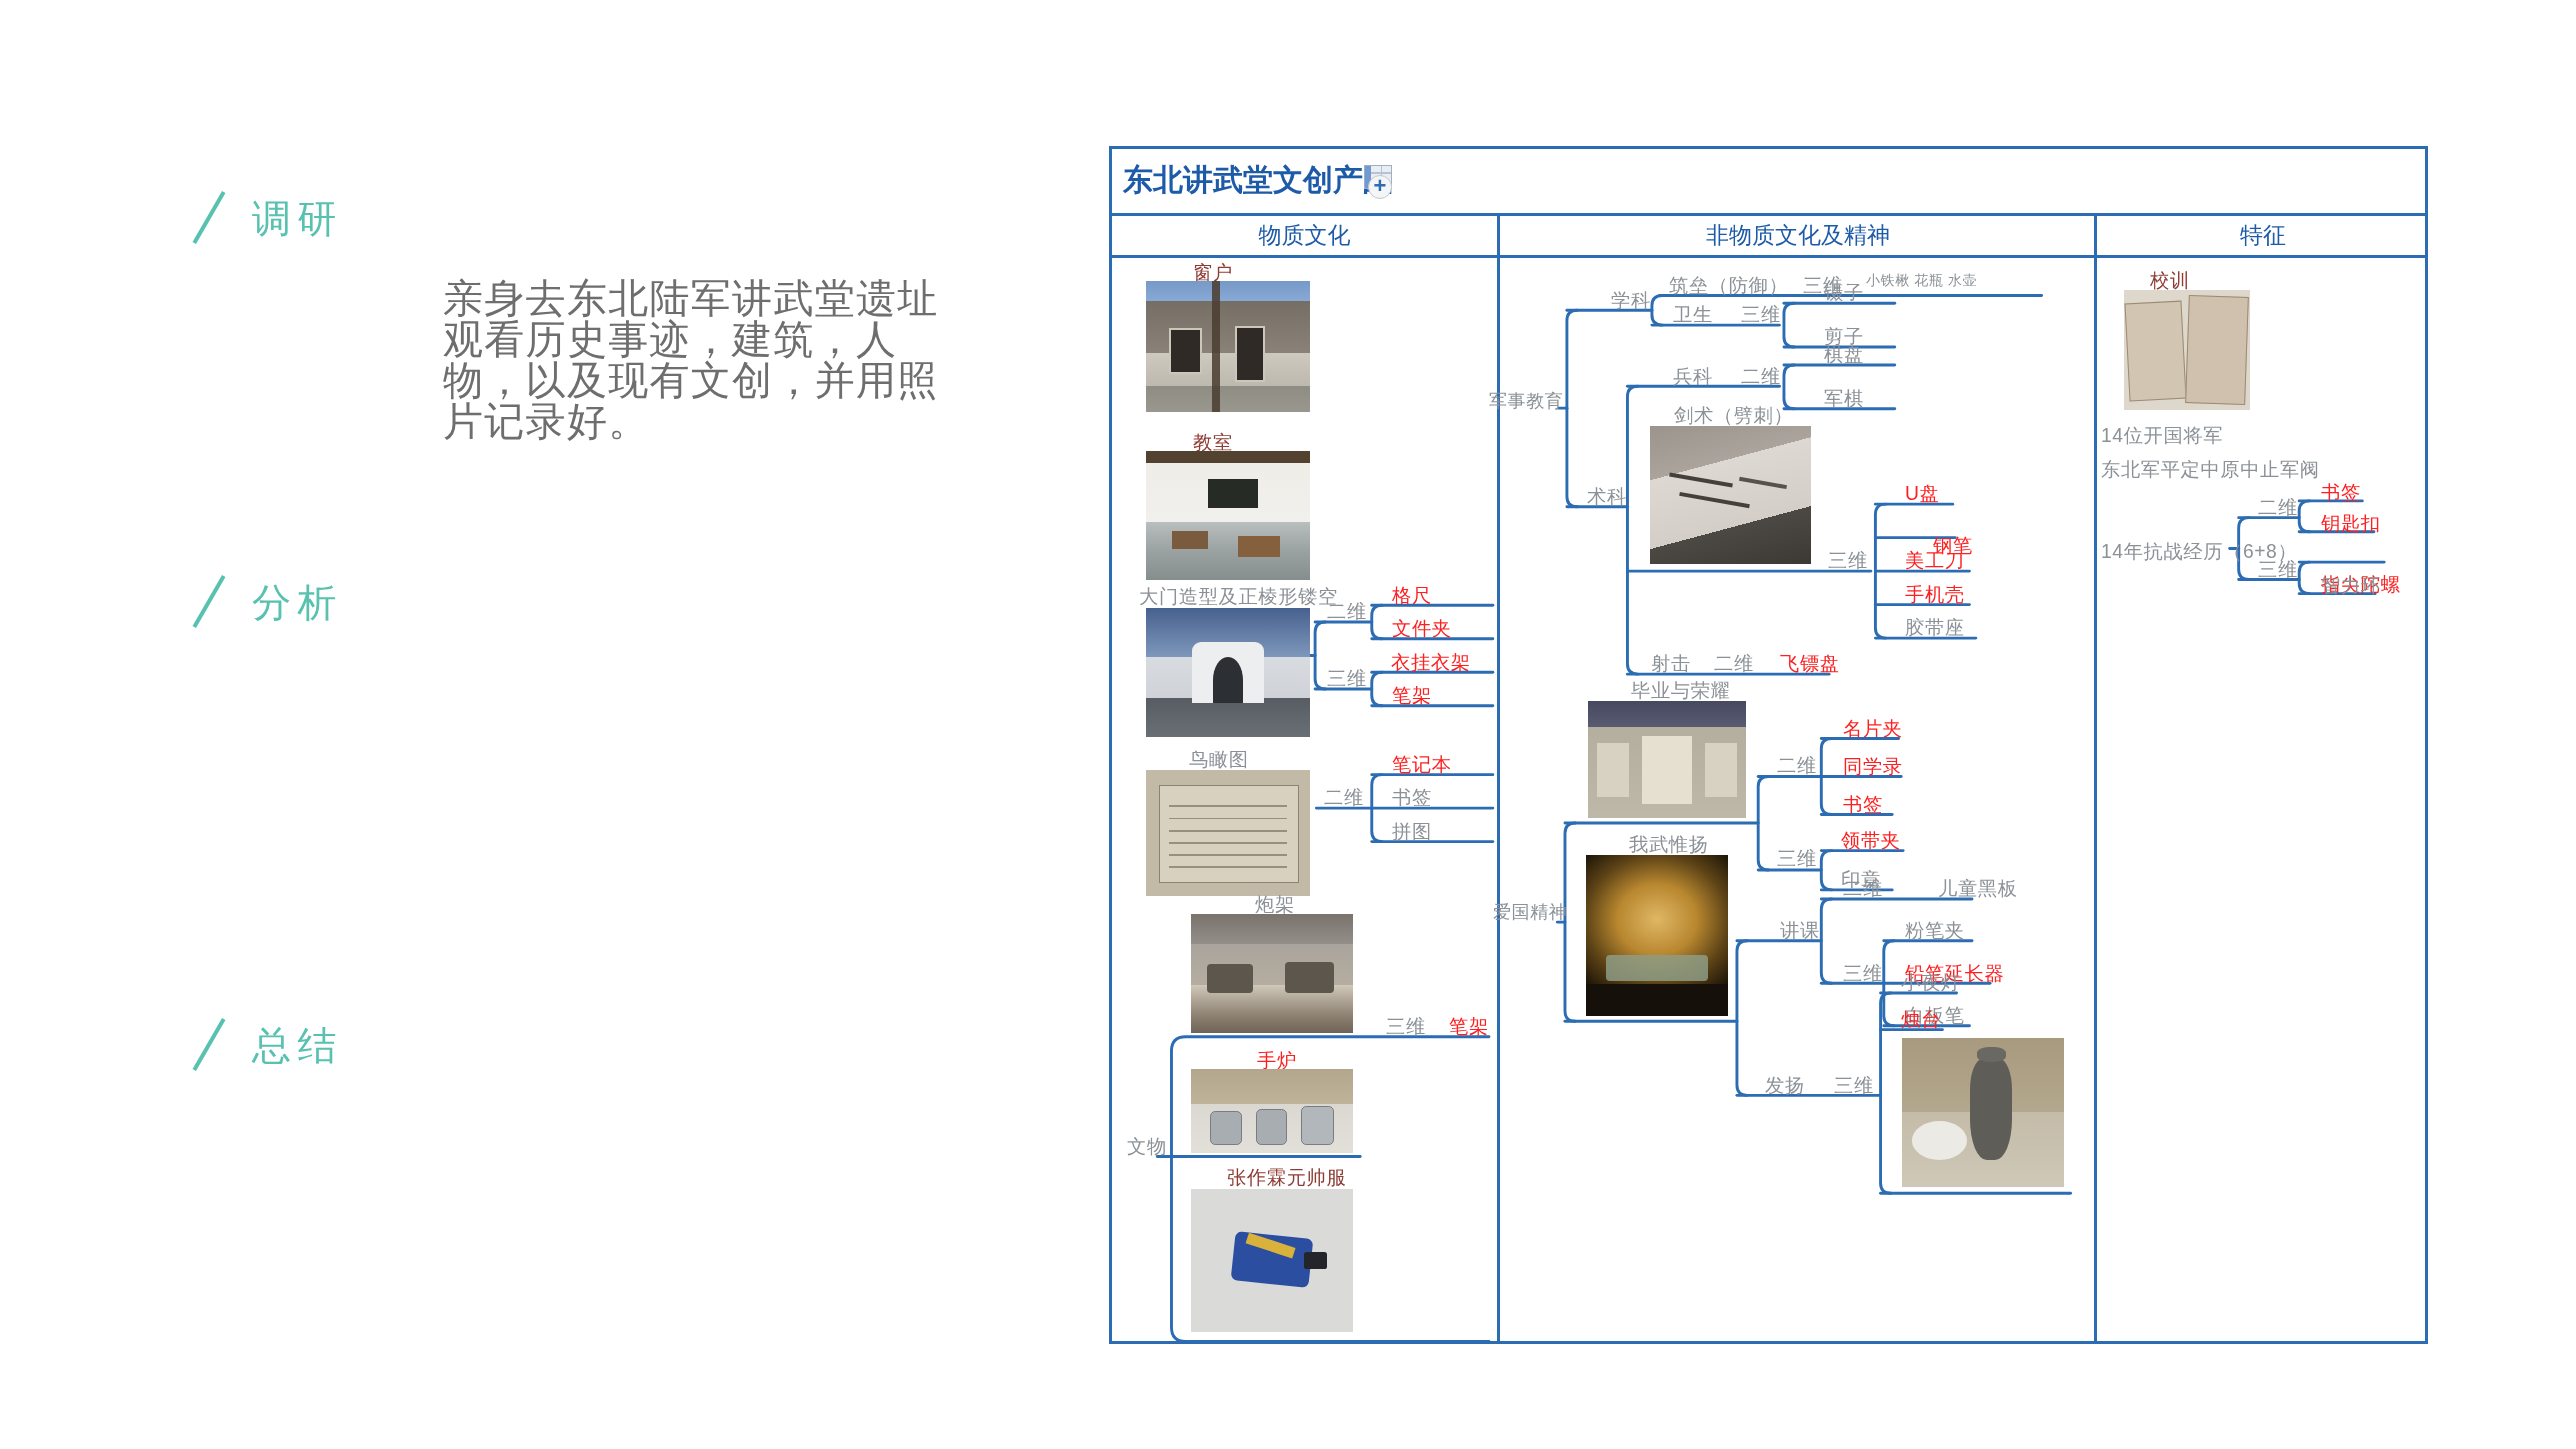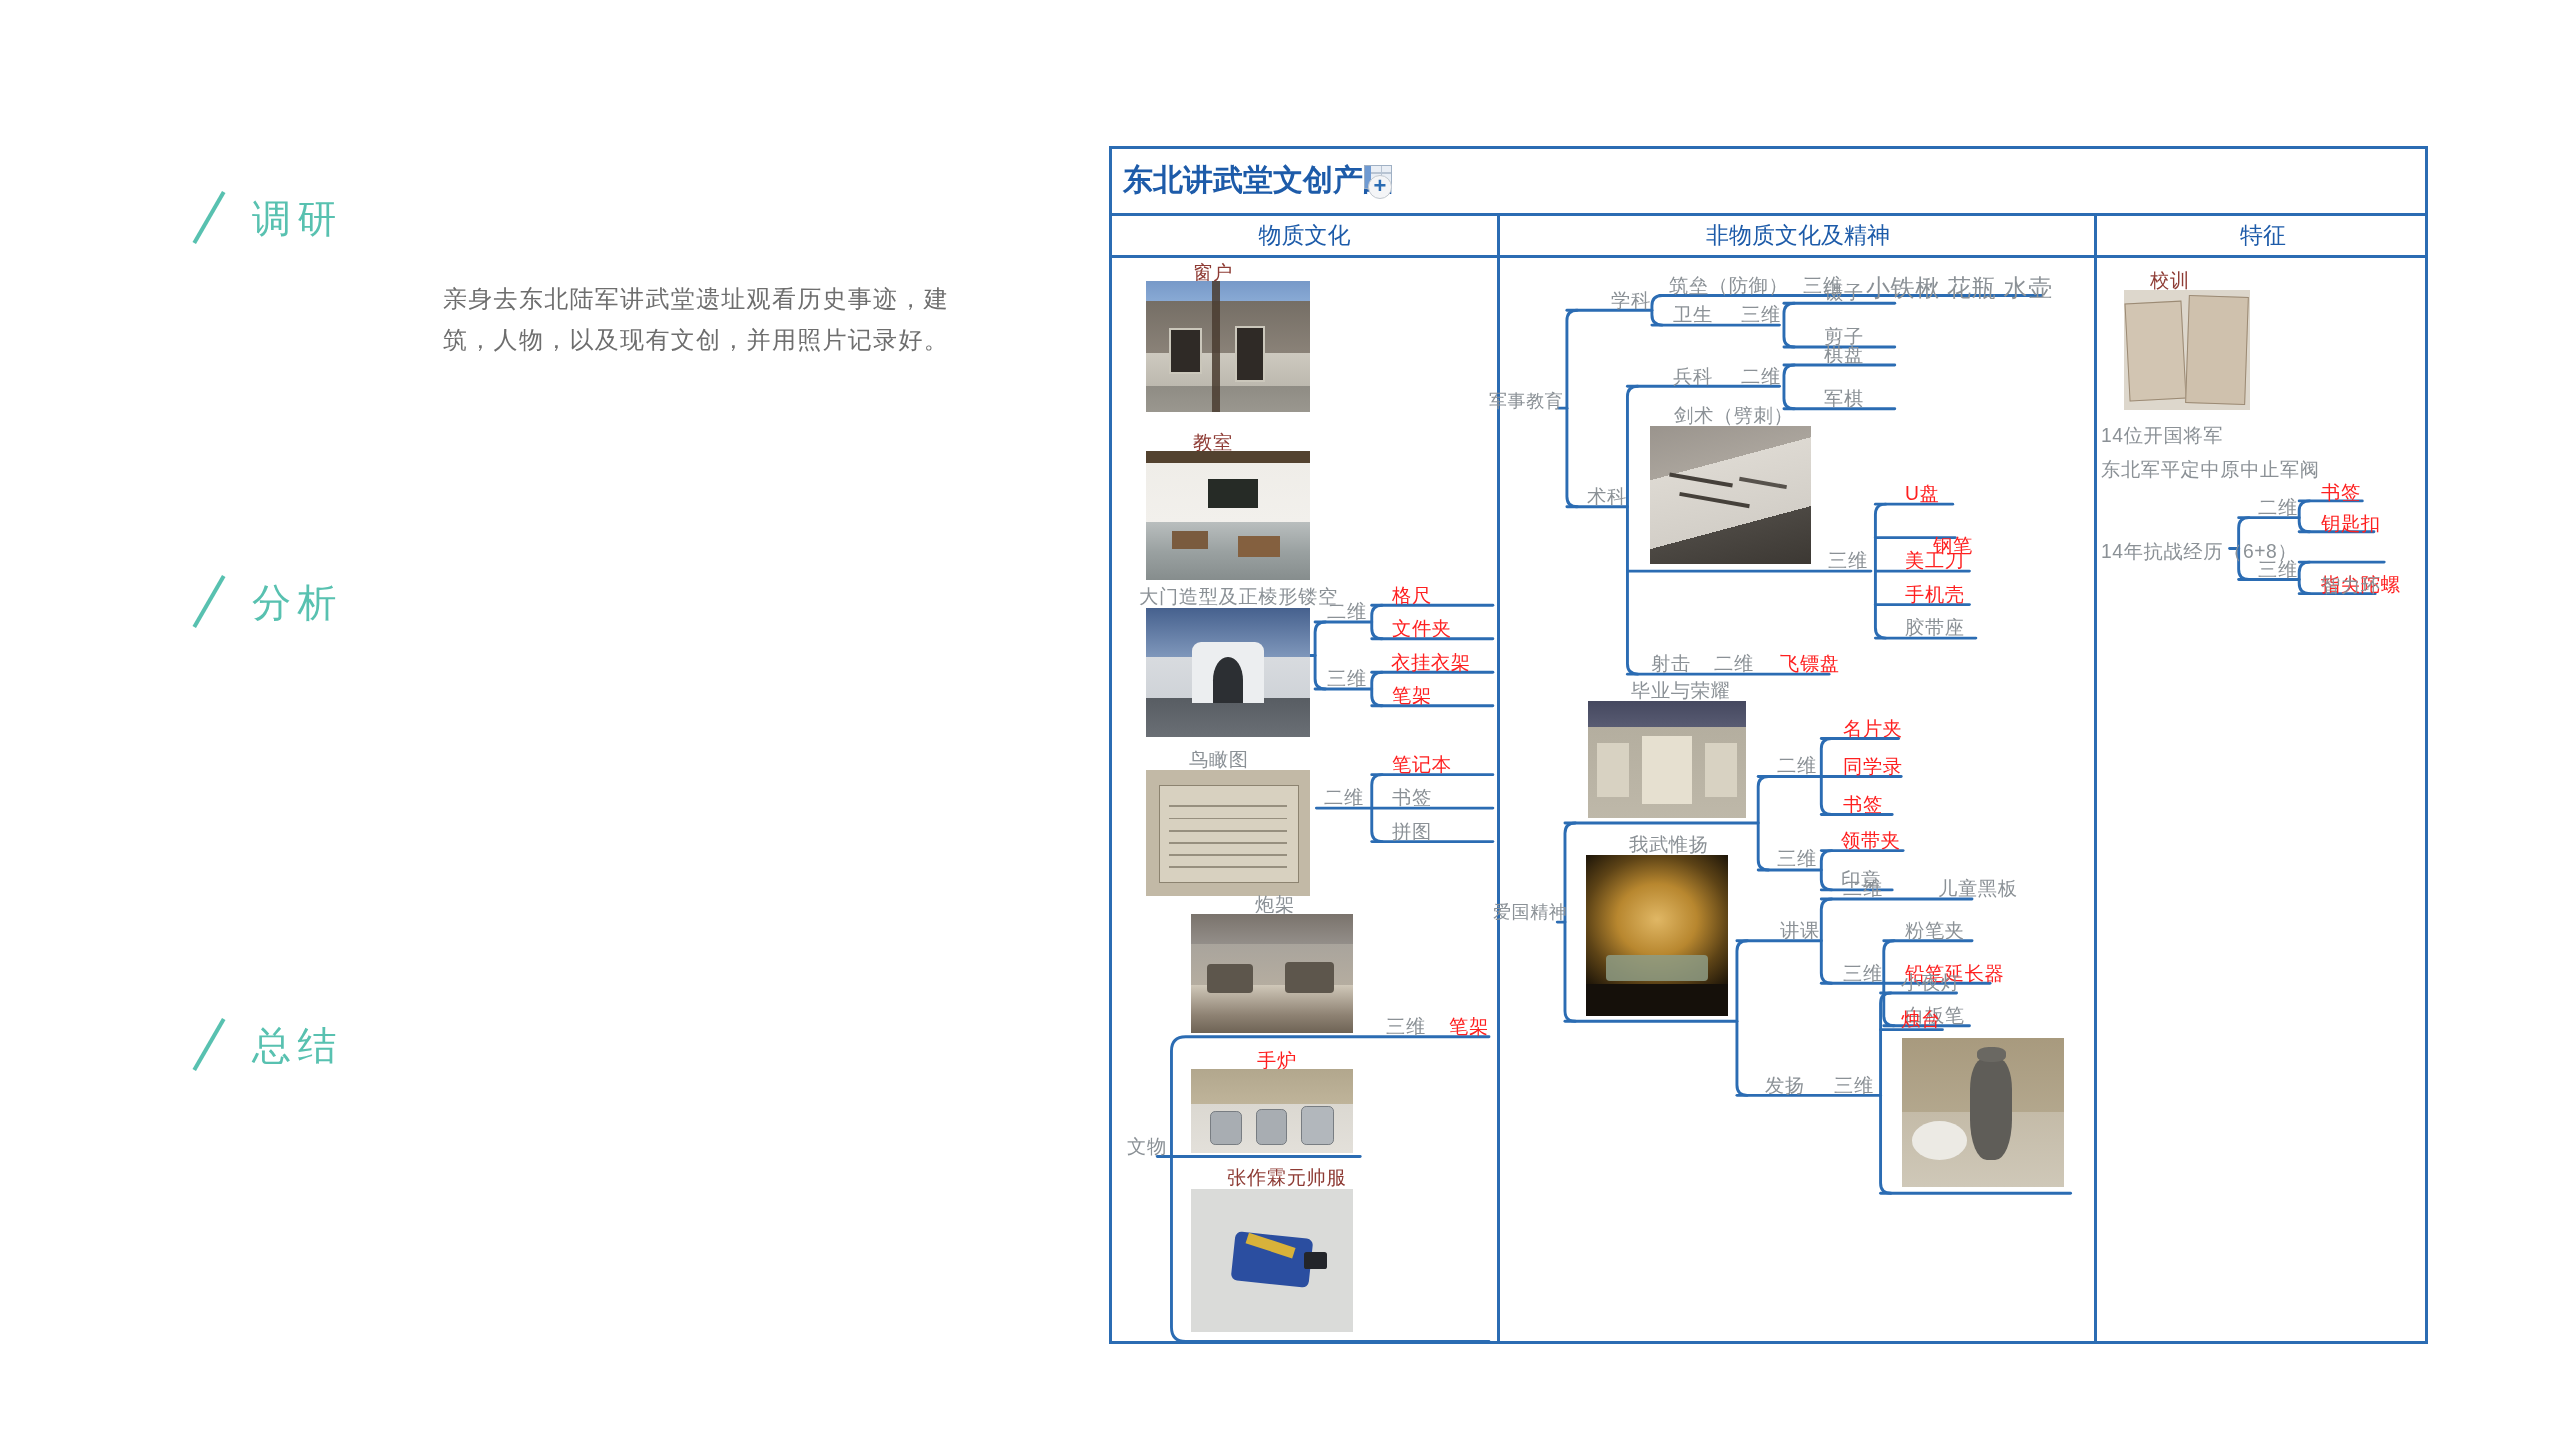--- a/index.html
+++ b/index.html
@@ -1,21 +1,21 @@
 <!DOCTYPE html>
 <html style="font-size:10.3px"><head>
 <meta charset="utf-8">
 <style>
   html,body{margin:0;padding:0;background:#fff;}
   .stage{position:relative;width:2576px;height:1449px;background:#fff;overflow:hidden;
          font-family:"Liberation Sans","DejaVu Sans",sans-serif;}
   
   .slash{position:absolute;width:3.9px;height:59px;background:#58c1b0;transform:rotate(30deg);}
   .sec-title{position:absolute;font-size:39px;letter-spacing:6.4px;color:#58c1b0;white-space:nowrap;}
-  .sec-body{position:absolute;width:510px;font-size:24px;line-height:41px;letter-spacing:1.3px;color:#6e6e6e;margin:0;}
+  .sec-body{position:absolute;width:510px;font-size:40px;line-height:41px;letter-spacing:1.3px;color:#6e6e6e;margin:0;}
   
   .panel{position:absolute;left:1109px;top:146px;width:1319px;height:1198px;border:3.2px solid #2b6cb3;box-sizing:border-box;background:#fff;}
   .gl{position:absolute;background:#2b6cb3;}
   .mm-title{position:absolute;font-size:30px;font-weight:bold;color:#1d5ba9;white-space:nowrap;}
   .mm-header{position:absolute;font-size:23px;color:#1d5ba9;text-align:center;white-space:nowrap;}
   .mm-svg{position:absolute;left:1109px;top:146px;}
   .lb{position:absolute;font-size:19.3px;color:#8b9196;white-space:nowrap;letter-spacing:0.6px;}
   .red{color:#fe2020;}
   .mar{color:#8e3b34;}
   .ph{position:absolute;overflow:hidden;}
@@ -213,21 +213,21 @@
   <div class="ph" style="left:1191px;top:1189px;width:162px;height:143px;background:#dadbd9;">
     <div style="left:26%;top:32%;width:48%;height:34%;background:#2b4ea0;border-radius:6.4px;transform:rotate(6deg);"></div>
     <div style="left:34%;top:36%;width:30%;height:8%;background:#d8b23a;transform:rotate(18deg);"></div>
     <div style="left:70%;top:44%;width:14%;height:12%;background:#23252a;border-radius:2.6px;"></div>
   </div>
 
   <span class="lb" style="left:1489px;top:389px;font-size:18px;">军事教育</span>
   <span class="lb" style="left:1611px;top:287px;">学科</span>
   <span class="lb" style="left:1669px;top:272px;">筑垒（防御）</span>
   <span class="lb" style="left:1803px;top:272px;">三维</span>
-  <span class="lb" style="left:1866px;top:272px;font-size:24px;">小铁楸 花瓶 水壶</span>
+  <span class="lb" style="left:1866px;top:272px;font-size:14px;">小铁楸 花瓶 水壶</span>
   <span class="lb" style="left:1673px;top:301px;">卫生</span>
   <span class="lb" style="left:1741px;top:301px;">三维</span>
   <span class="lb" style="left:1824px;top:279px;">镊子</span>
   <span class="lb" style="left:1824px;top:323px;">剪子</span>
   <span class="lb" style="left:1673px;top:363px;">兵科</span>
   <span class="lb" style="left:1741px;top:363px;">二维</span>
   <span class="lb" style="left:1824px;top:341px;">棋盘</span>
   <span class="lb" style="left:1824px;top:385px;">军棋</span>
   <span class="lb" style="left:1587px;top:483px;">术科</span>
 

